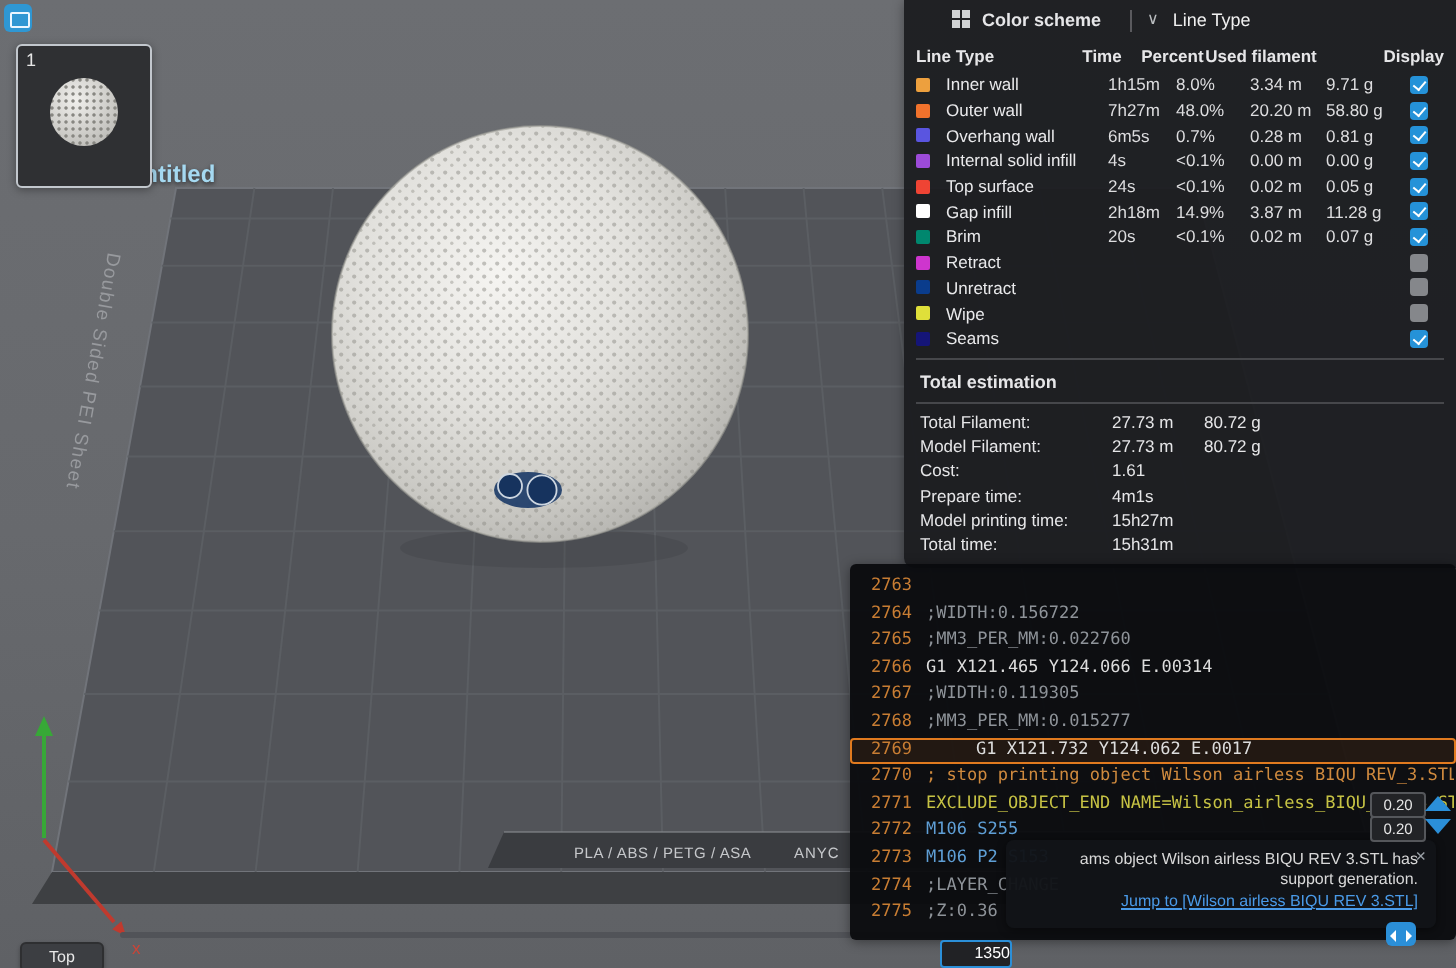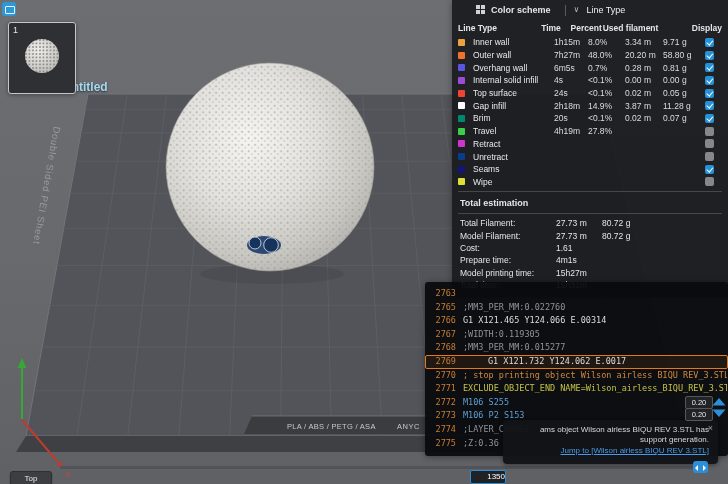--- a/index.html
+++ b/index.html
@@ -235,63 +235,54 @@
     <div class="lg-row">
       <span class="sw" style="background: rgb(0, 135, 110);"></span>
       <span class="lbl">Brim</span>
       <span class="tv">20s</span>
       <span class="tv">&lt;0.1%</span>
       <span class="tv">0.02 m</span>
       <span class="tv">0.07 g</span>
       <span class="chk" data-state="on"></span>
     </div>
     <div class="lg-row">
-      <span class="sw" style="background: rgb(59, 206, 74);"></span>
-      <span class="lbl">Travel</span>
-      <span class="tv">4h19m</span>
-      <span class="tv">27.8%</span>
-      <span class="tv"></span>
-      <span class="tv"></span>
-      <span class="chk" data-state="off"></span>
-    </div>
-    <div class="lg-row">
       <span class="sw" style="background: rgb(206, 53, 206);"></span>
       <span class="lbl">Retract</span>
       <span class="tv"></span>
       <span class="tv"></span>
       <span class="tv"></span>
       <span class="tv"></span>
       <span class="chk" data-state="off"></span>
     </div>
     <div class="lg-row">
       <span class="sw" style="background: rgb(10, 60, 140);"></span>
       <span class="lbl">Unretract</span>
       <span class="tv"></span>
       <span class="tv"></span>
       <span class="tv"></span>
       <span class="tv"></span>
       <span class="chk" data-state="off"></span>
     </div>
     <div class="lg-row">
+      <span class="sw" style="background: rgb(223, 223, 58);"></span>
+      <span class="lbl">Wipe</span>
+      <span class="tv"></span>
+      <span class="tv"></span>
+      <span class="tv"></span>
+      <span class="tv"></span>
+      <span class="chk" data-state="off"></span>
+    </div>
+    <div class="lg-row">
       <span class="sw" style="background: rgb(21, 21, 120);"></span>
       <span class="lbl">Seams</span>
       <span class="tv"></span>
       <span class="tv"></span>
       <span class="tv"></span>
       <span class="tv"></span>
       <span class="chk" data-state="on"></span>
-    </div>
-    <div class="lg-row">
-      <span class="sw" style="background: rgb(223, 223, 58);"></span>
-      <span class="lbl">Wipe</span>
-      <span class="tv"></span>
-      <span class="tv"></span>
-      <span class="tv"></span>
-      <span class="tv"></span>
-      <span class="chk" data-state="off"></span>
     </div>
 
     <div class="lg-sep"></div>
     <div class="tot-head">Total estimation</div>
     <div class="lg-sep"></div>
 
     <div class="tot-row">
       <span>Total Filament:</span>
       <span>27.73 m</span>
       <span>80.72 g</span>
@@ -318,20 +309,21 @@
     </div>
     <div class="tot-row">
       <span>Total time:</span>
       <span>15h31m</span>
       <span></span>
     </div>
   </div>
 
   <div id="gcode">
     <div class="gl t-cmd"><span class="n">2763</span></div>
+    <div class="gl t-comment"><span class="n">2764</span><span>;WIDTH:0.156722</span></div>
     <div class="gl t-comment"><span class="n">2765</span><span>;MM3_PER_MM:0.022760</span></div>
     <div class="gl t-cmd"><span class="n">2766</span><span>G1 X121.465 Y124.066 E.00314</span></div>
     <div class="gl t-comment"><span class="n">2767</span><span>;WIDTH:0.119305</span></div>
     <div class="gl t-comment"><span class="n">2768</span><span>;MM3_PER_MM:0.015277</span></div>
     <div class="gl t-cmd hl"><span class="n">2769</span><span>G1 X121.732 Y124.062 E.0017</span></div>
     <div class="gl t-warn"><span class="n">2770</span><span>; stop printing object Wilson airless BIQU REV_3.STL</span></div>
     <div class="gl t-macro"><span class="n">2771</span><span>EXCLUDE_OBJECT_END NAME=Wilson_airless_BIQU_REV_3.STL</span></div>
     <div class="gl t-mcmd"><span class="n">2772</span><span>M106 S255</span></div>
     <div class="gl t-mcmd"><span class="n">2773</span><span>M106 P2 S153</span></div>
     <div class="gl t-comment"><span class="n">2774</span><span>;LAYER_CHANGE</span></div>

